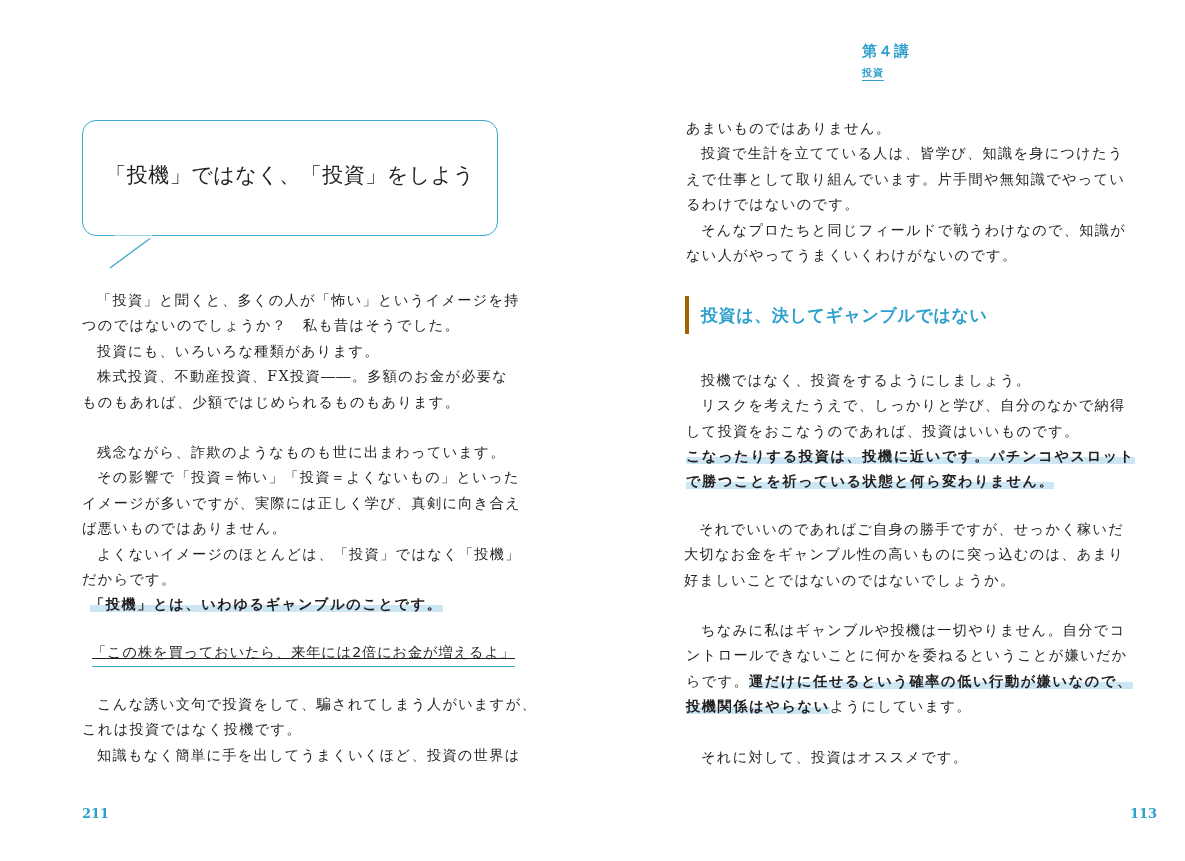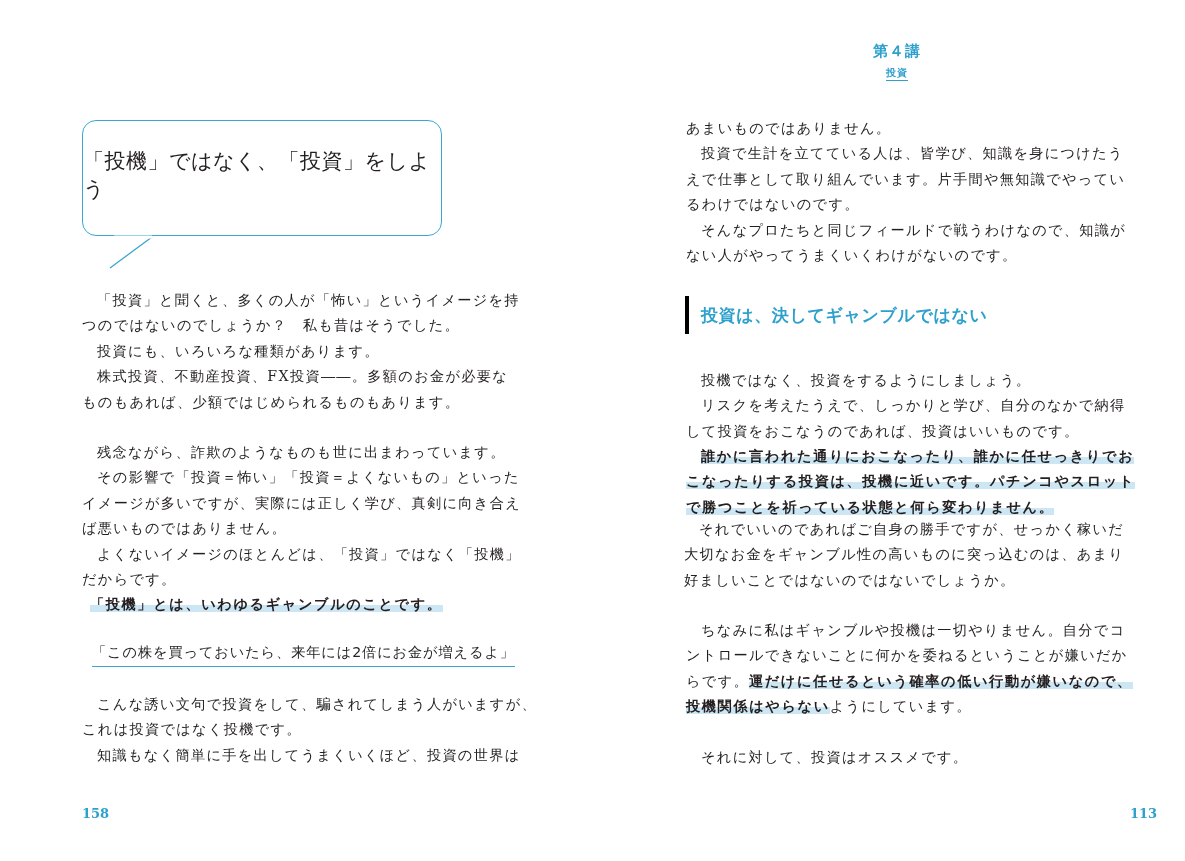--- a/index.html
+++ b/index.html
@@ -5,42 +5,42 @@
   html, body { margin: 0; padding: 0; }
   body {
     width: 1185px; height: 861px; background: #ffffff; position: relative; overflow: hidden;
     font-family: "DejaVu Serif", "Liberation Serif", serif; color: #231f20;
   }
   .page { position: absolute; top: 0; height: 861px; }
   .page-left { left: 0; width: 592px; }
   .page-right { left: 592px; width: 593px; }
 
   .bubble {
-    position: absolute; left: 82px; top: 120px; width: 360px; height: 116px;
+    position: absolute; left: 82px; top: 120px; width: 416px; height: 116px;
     border: 1.3px solid #3aa7cf; border-radius: 14px; box-sizing: border-box;
     display: flex; align-items: center; justify-content: center;
   }
   .bubble-title {
     font-family: "DejaVu Sans", "Liberation Sans", sans-serif; font-size: 21px; font-weight: 500;
     color: #231f20; letter-spacing: 0.5px; margin-top: -6px;
   }
   .bubble-tail { position: absolute; left: 100px; top: 234px; }
 
   .text-block { position: absolute; font-size: 14.2px; line-height: 25.4px; letter-spacing: 1.3px; }
   .text-block p { margin: 0; white-space: nowrap; }
   .indent { padding-left: 15px; }
   .hl { background: linear-gradient(transparent 55%, #cde6f3 55%); font-weight: bold; font-family: "DejaVu Sans", "Liberation Sans", sans-serif; letter-spacing: 1.6px; }
-  .quote-ul { display: inline-block; border-bottom: 1.3px solid #3aa7cf; padding-bottom: 1px; font-family: "DejaVu Sans", "Liberation Sans", sans-serif; letter-spacing: 0.9px; }
+  .quote-ul { display: inline-block; border-bottom: 1.3px solid #3aa7cf; padding-bottom: 1px; font-family: "DejaVu Sans", "Liberation Sans", sans-serif; letter-spacing: 0.9px; text-decoration: underline; }
   .gap { height: 25.4px; }
 
-  .chapter { position: absolute; left: 270px; top: 42px; width: 70px; text-align: center; color: #2ea0cc; }
+  .chapter { position: absolute; left: 270px; top: 42px; width: 70px; text-align: left; color: #2ea0cc; }
   .chapter-num { font-size: 15px; font-weight: bold; letter-spacing: 1px; }
   .chapter-sub { font-size: 10px; font-weight: bold; display: inline-block; border-bottom: 1px solid #2ea0cc; letter-spacing: 1px; }
 
-  .section-head { position: absolute; left: 93px; top: 296px; height: 38px; border-left: 4px solid #000000; padding-left: 12px;
+  .section-head { position: absolute; left: 93px; top: 296px; height: 38px; border-left: 4px solid #a16207; padding-left: 12px;
     display: flex; align-items: center; color: #2ea0cc; font-size: 17px; font-weight: bold; letter-spacing: 0.6px; }
 
   .page-num { position: absolute; top: 806px; font-size: 13px; font-weight: bold; color: #2ea0cc; }
 </style>
 </head>
 <body>
 
 <div class="page page-left">
   <div class="bubble">
     <span class="bubble-title">「投機」ではなく、「投資」をしよう</span>
@@ -71,21 +71,21 @@
   </div>
   <div class="text-block" style="left:82px; top:640px;">
     <p style="padding-left:10px;"><span class="quote-ul">「この株を買っておいたら、来年には2倍にお金が増えるよ」</span></p>
   </div>
   <div class="text-block" style="left:82px; top:692px;" id="lp3">
       <p class="indent">こんな誘い文句で投資をして、騙されてしまう人がいますが、</p>
       <p>これは投資ではなく投機です。</p>
       <p class="indent">知識もなく簡単に手を出してうまくいくほど、投資の世界は</p>
     </div>
 
-  <div class="page-num" style="left:82px;">158</div>
+  <div class="page-num" style="left:82px;">211</div>
 </div>
 
 <div class="page page-right">
   <div class="chapter">
     <div class="chapter-num">第４講</div>
     <span class="chapter-sub">投資</span>
   </div>
 
   <div class="text-block" style="left:94px; top:116px;" id="rp1">
       <p>あまいものではありません。</p>
@@ -99,21 +99,20 @@
   <div class="section-head">
     <span>投資は、決してギャンブルではない</span>
   </div>
 
   <div class="text-block" style="left:94px; top:368px;" id="rp2">
       <p class="indent">投機ではなく、投資をするようにしましょう。</p>
       <p class="indent">リスクを考えたうえで、しっかりと学び、自分のなかで納得</p>
       <p>して投資をおこなうのであれば、投資はいいものです。</p>
     </div>
   <div class="text-block" style="left:94px; top:444px;" id="rphl">
-      <p class="indent"><span class="hl">誰かに言われた通りにおこなったり、誰かに任せっきりでお</span></p>
       <p><span class="hl">こなったりする投資は、投機に近いです。パチンコやスロット</span></p>
       <p><span class="hl">で勝つことを祈っている状態と何ら変わりません。</span></p>
     </div>
   <div class="text-block" style="left:92px; top:517px;" id="rp3">
       <p class="indent">それでいいのであればご自身の勝手ですが、せっかく稼いだ</p>
       <p>大切なお金をギャンブル性の高いものに突っ込むのは、あまり</p>
       <p>好ましいことではないのではないでしょうか。</p>
     </div>
 
   <div class="text-block" style="left:94px; top:618px;">

